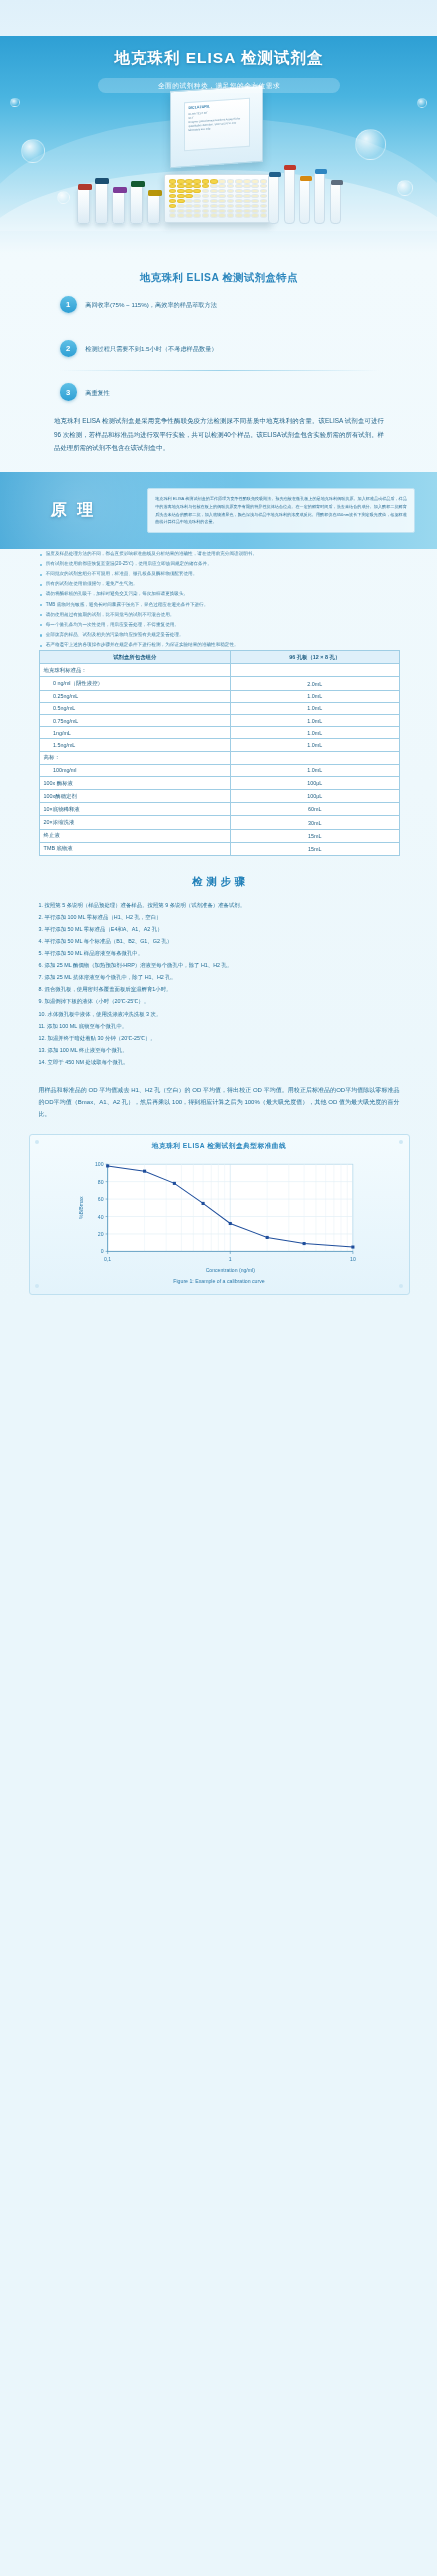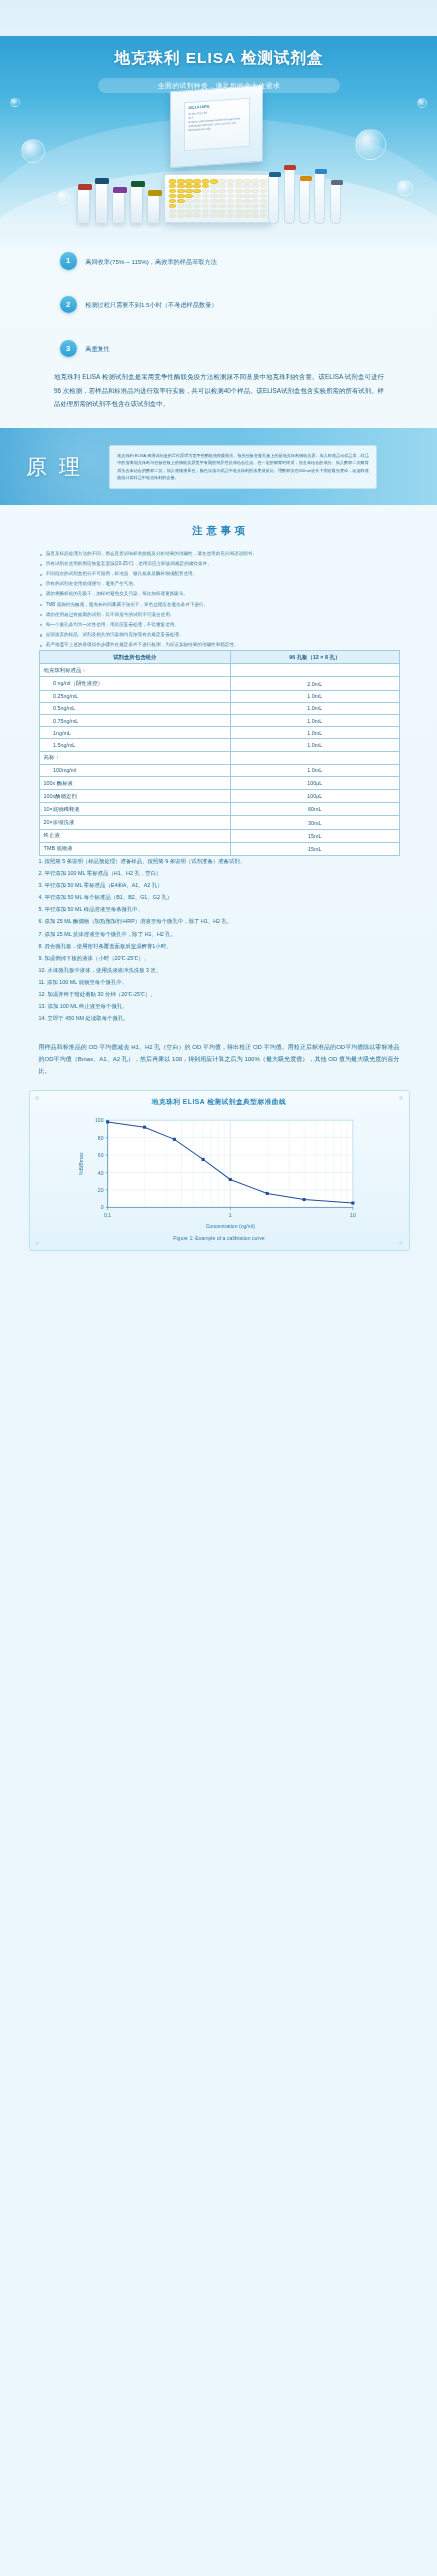--- a/index.html
+++ b/index.html
@@ -142,22 +142,22 @@
     position:relative;
     height: 77px;
     background: linear-gradient(90deg,#3aa3d6 0%, #63bde6 40%, #9ad8ef 100%);
     display:flex; align-items:center;
   }
   .principle:before{
     content:""; position:absolute; inset:0;
     background: radial-gradient(circle at 18% 40%, rgba(255,255,255,.25), rgba(255,255,255,0) 45%);
   }
   .principle-title{
-    position:relative; width: 109px; text-align:center;
-    color:#fff; font-size: 21px; font-weight:normal; letter-spacing: 3.1px;
+    position:relative; width: 147px; text-align:center;
+    color:#fff; font-size: 16px; font-weight:bold; letter-spacing: 3.1px;
     text-shadow: 0 1px 3.1px rgba(0,60,100,.35);
   }
   .principle-box{
     position:relative;
     width: 268px; margin-right: 10.3px;
     background: rgba(255,255,255,.82);
     border:0.5px solid #bfe2f2;
     border-radius: 2.1px;
     padding: 6.2px 7.2px;
     font-size: 4.1px; line-height: 1.85; color:#2a6d95; text-align: justify;
@@ -371,20 +371,21 @@
             <div class="cap" style="background:#5d6d7e;"></div>
           </div>
       </div>
     </div>
 
     <div class="wave w1"></div>
     <div class="wave w2"></div>
   </div>
 
   <div class="sec">
+    <div class="sec-title">地克珠利 ELISA 检测试剂盒特点</div>
     <div class="features">
       <div class="feat-row">
         <div class="feat-num">1</div>
         <div class="feat-text">高回收率(75% ~ 115%)，高效率的样品萃取方法</div>
       </div>
       <div class="feat-div"></div>
       <div class="feat-row">
         <div class="feat-num">2</div>
         <div class="feat-text">检测过程只需要不到1.5小时（不考虑样品数量）</div>
       </div>
@@ -399,21 +400,20 @@
   <div class="sec">
     <div class="intro">地克珠利 ELISA 检测试剂盒是采用竞争性酶联免疫方法检测尿不同基质中地克珠利的含量。该ELISA 试剂盒可进行 96 次检测，若样品和标准品均进行双平行实验，共可以检测40个样品。该ELISA试剂盒包含实验所需的所有试剂。样品处理所需的试剂不包含在该试剂盒中。</div>
   </div>
 
   <div class="sec principle">
     <div class="principle-title">原 理</div>
     <div class="principle-box">地克珠利 ELISA 检测试剂盒的工作原理为竞争性酶联免疫吸附法。预先包被在微孔板上的是地克珠利偶联抗原。加入标准品或样品后，样品中的游离地克珠利与包被在板上的偶联抗原竞争有限的特异性抗体结合位点。在一定的孵育时间后，洗去未结合的成分。加入酶标二抗孵育后洗去未结合的酶标二抗，加入底物液显色，颜色深浅与样品中地克珠利的浓度成反比。用酶标仪在450nm波长下测定吸光度值，根据标准曲线计算样品中地克珠利的含量。</div>
   </div>
 
   <div class="sec">
-    <div class="sec-title">注 意 事 项</div>
     <div class="notes">
       <ul>
         <li>温度及样品处理方法的不同，都会直接影响标准曲线及分析结果的准确性，请在使用前充分阅读说明书。</li>
         <li>所有试剂在使用前都应恢复至室温(20-25℃)，使用后应立即放回规定的储存条件。</li>
         <li>不同批次的试剂盒组分不可混用，标准品、微孔板条及酶标物须配套使用。</li>
         <li>所有的试剂在使用前须摇匀，避免产生气泡。</li>
         <li>请勿将酶标板的孔吸干，加样时避免交叉污染，每次加样请更换吸头。</li>
         <li>TMB 底物对光敏感，避免长时间暴露于强光下，显色过程应在避光条件下进行。</li>
         <li>请勿使用超过有效期的试剂，比不同批号的试剂不可混合使用。</li>
         <li>每一个微孔条均为一次性使用，用后应妥善处理，不得重复使用。</li>
@@ -492,20 +492,21 @@
           <tr>
               <td>TMB 底物液</td>
               <td class="center">15mL</td>
             </tr>
         </tbody>
       </table>
     </div>
   </div>
 
   <div class="sec">
+    <div class="sec-title blue">检 测 步 骤</div>
     <div class="steps">
       <p>1. 按照第 5 条说明（样品预处理）准备样品。按照第 9 条说明（试剂准备）准备试剂。</p>
       <p>2. 平行添加 100 ML 零标准品（H1、H2 孔，空白）</p>
       <p>3. 平行添加 50 ML 零标准品（E4和A、A1、A2 孔）</p>
       <p>4. 平行添加 50 ML 每个标准品（B1、B2、G1、G2 孔）</p>
       <p>5. 平行添加 50 ML 样品溶液至每条微孔中。</p>
       <p>6. 添加 25 ML 酶偶物（加热预加剂-HRP）溶液至每个微孔中，除了 H1、H2 孔。</p>
       <p>7. 添加 25 ML 抗体溶液至每个微孔中，除了 H1、H2 孔。</p>
       <p>8. 混合微孔板，使用密封条覆盖面板后室温孵育1小时。</p>
       <p>9. 加温倒掉下板的液体（小时（20℃-25℃）。</p>

